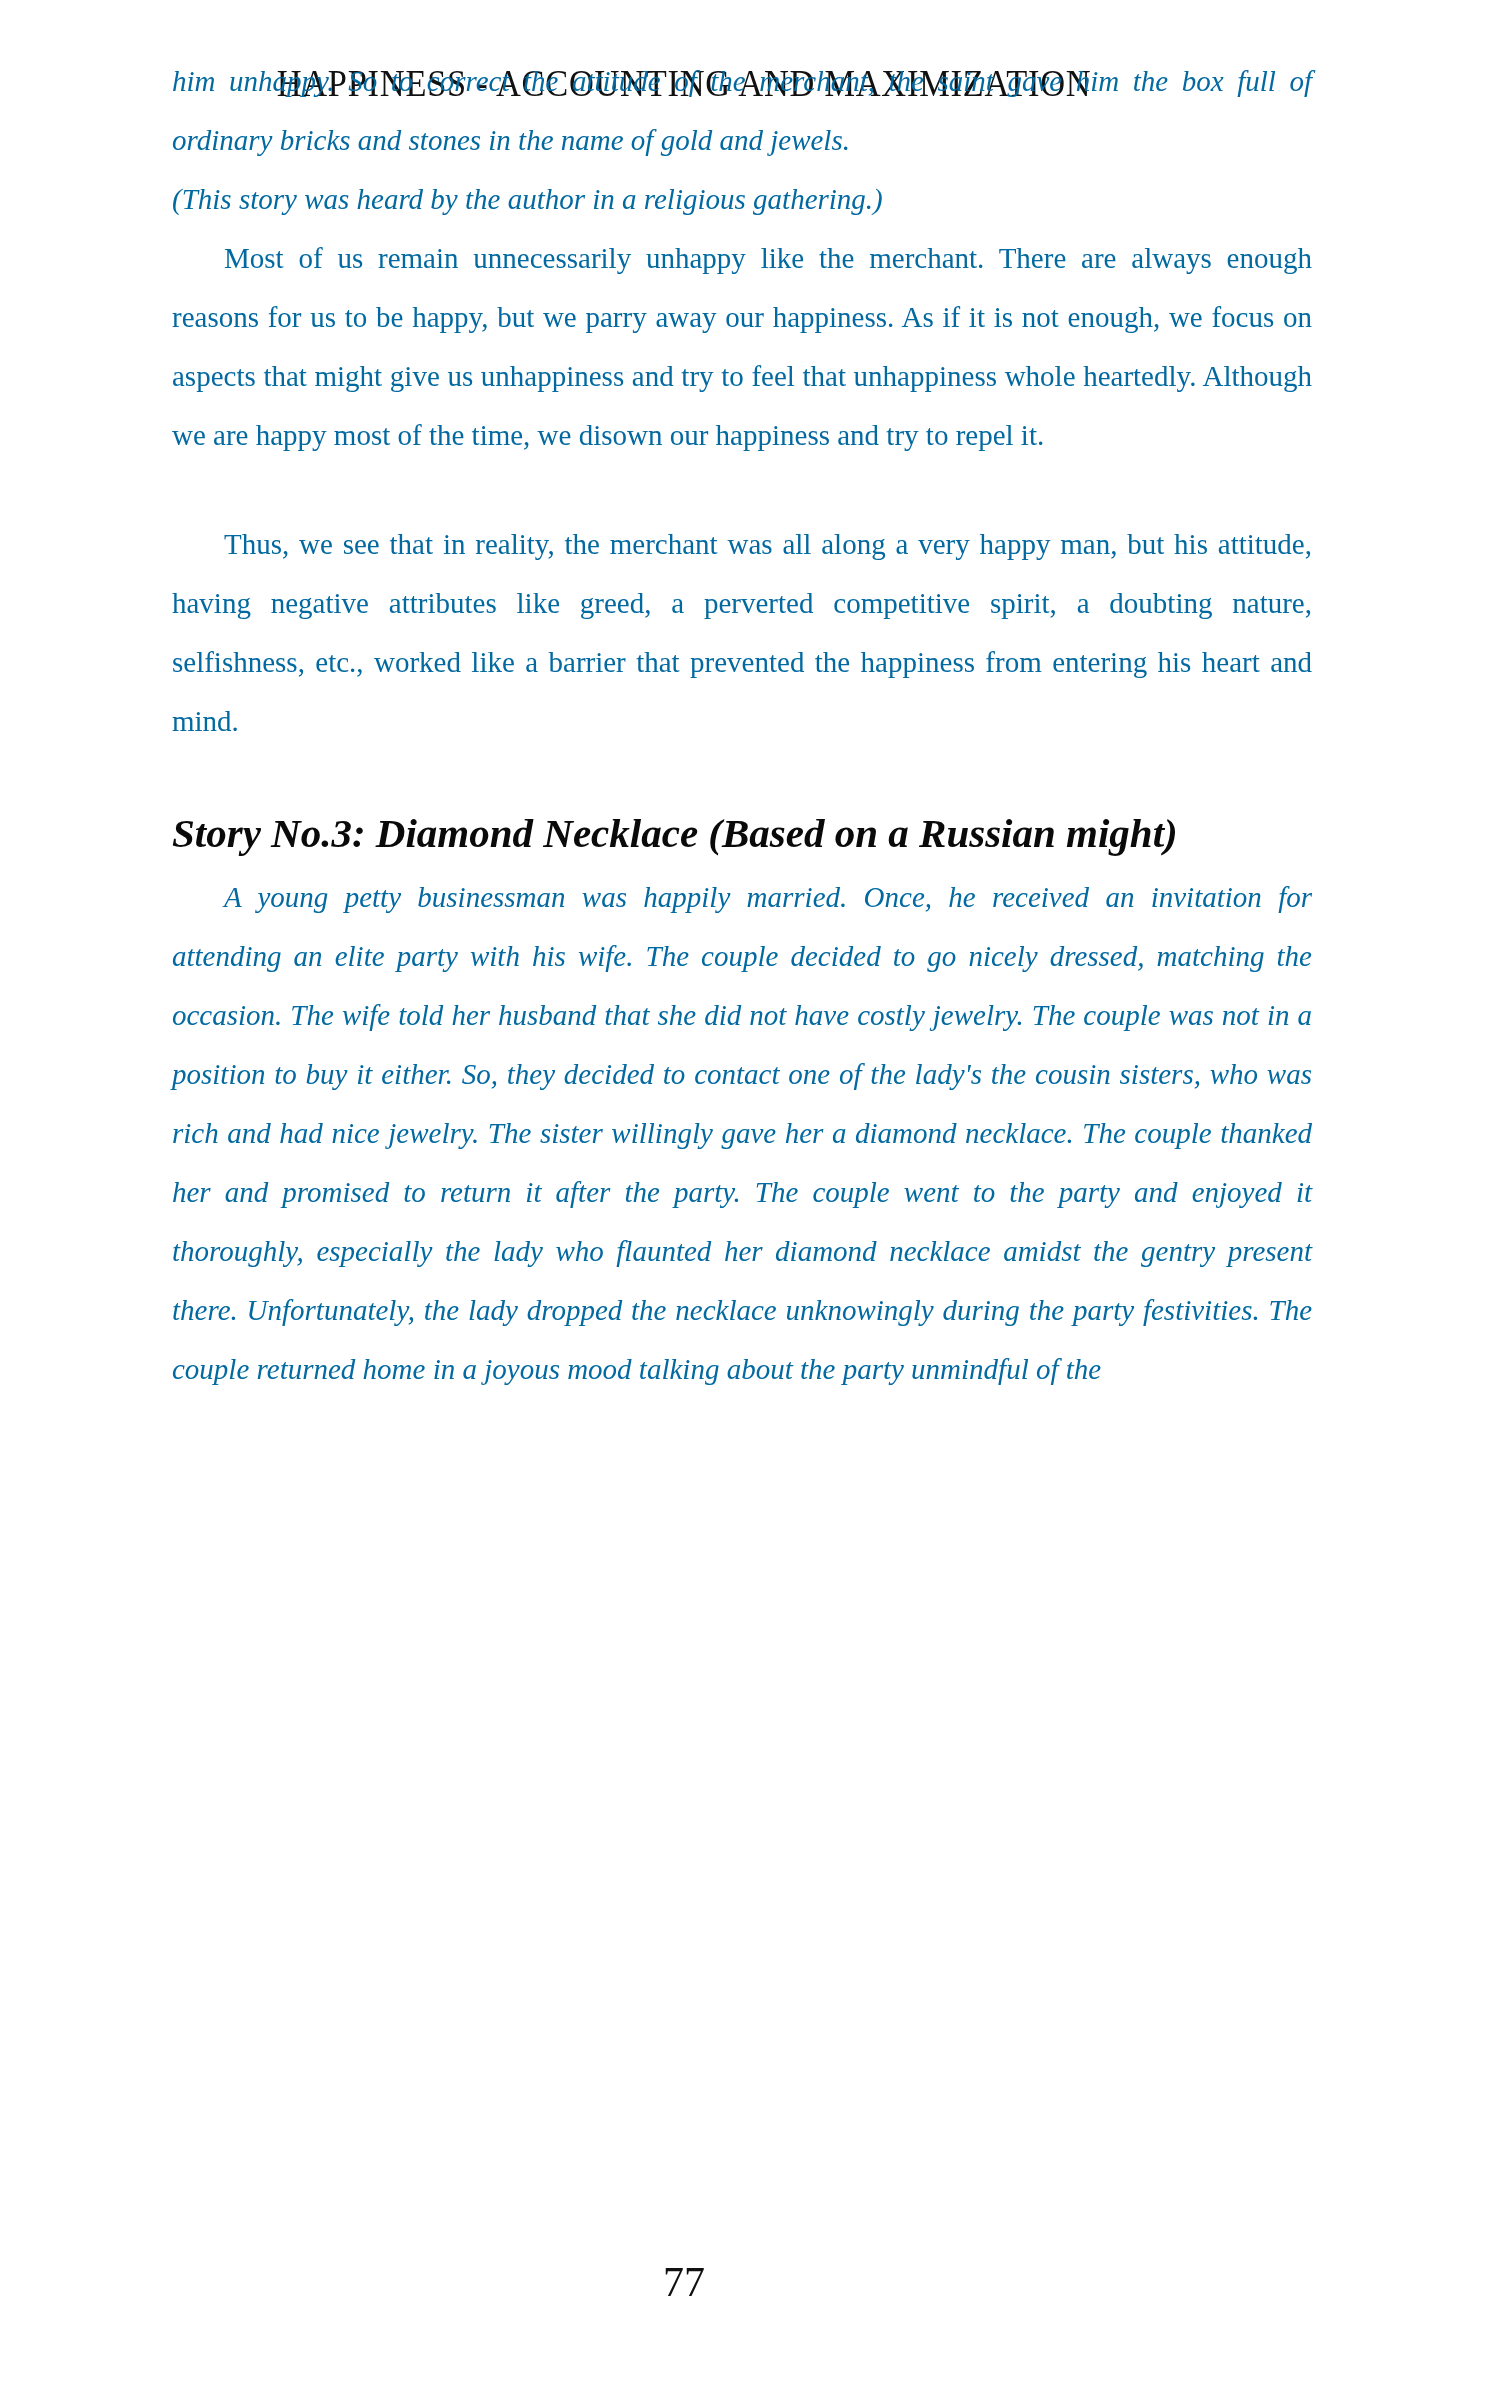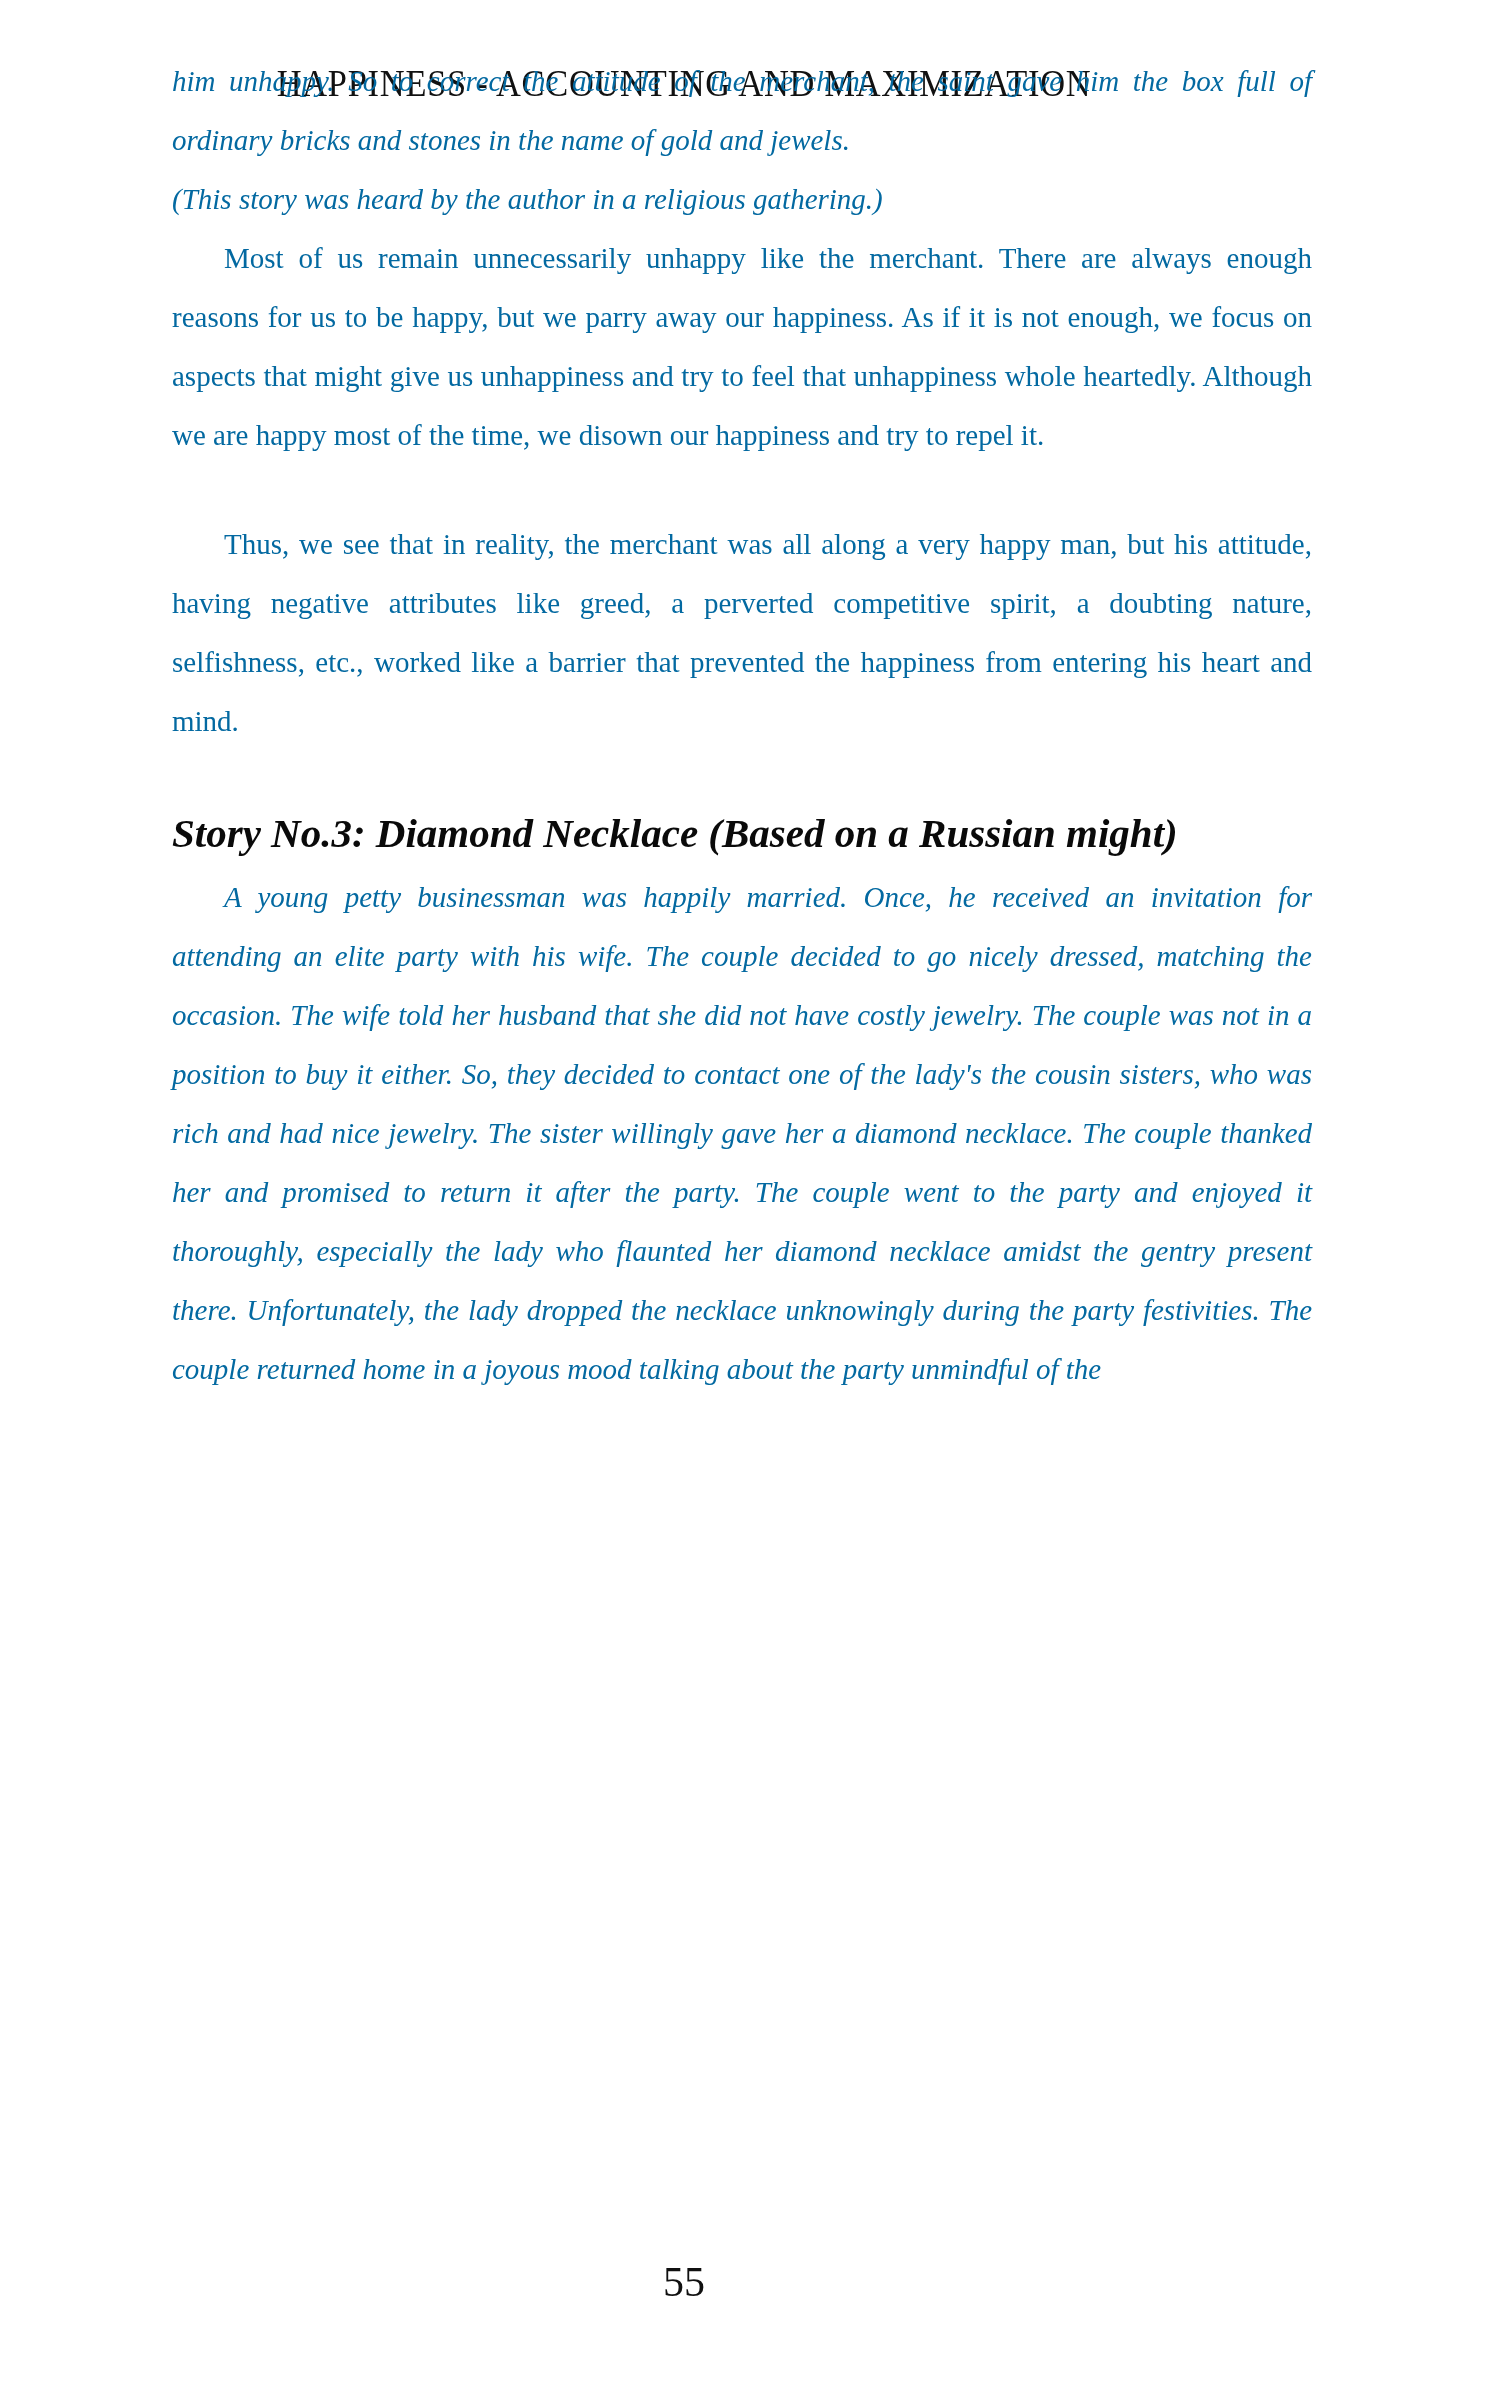--- a/index.html
+++ b/index.html
@@ -118,15 +118,15 @@
 
       <p class="roman indent gap-para">Thus, we see that in reality, the merchant was all along a very happy man, but his attitude, having negative attributes like greed, a perverted competitive spirit, a doubting nature, selfishness, etc., worked like a barrier that prevented the happiness from entering his heart and mind.</p>
 
       <h2 class="story-heading">Story No.3: Diamond Necklace (Based on a Russian might)</h2>
 
       <p class="italic indent story-body">A young petty businessman was happily married. Once, he received an invitation for attending an elite party with his wife. The couple decided to go nicely dressed, matching the occasion. The wife told her husband that she did not have costly jewelry. The couple was not in a position to buy it either. So, they decided to contact one of the lady's the cousin sisters, who was rich and had nice jewelry. The sister willingly gave her a diamond necklace. The couple thanked her and promised to return it after the party. The couple went to the party and enjoyed it thoroughly, especially the lady who flaunted her diamond necklace amidst the gentry present there. Unfortunately, the lady dropped the necklace unknowingly during the party festivities. The couple returned home in a joyous mood talking about the party unmindful of the</p>
 
     </div>
   </div>
 
-  <div class="folio">55</div>
+  <div class="folio">77</div>
 
 </div>
 
 </body></html>

